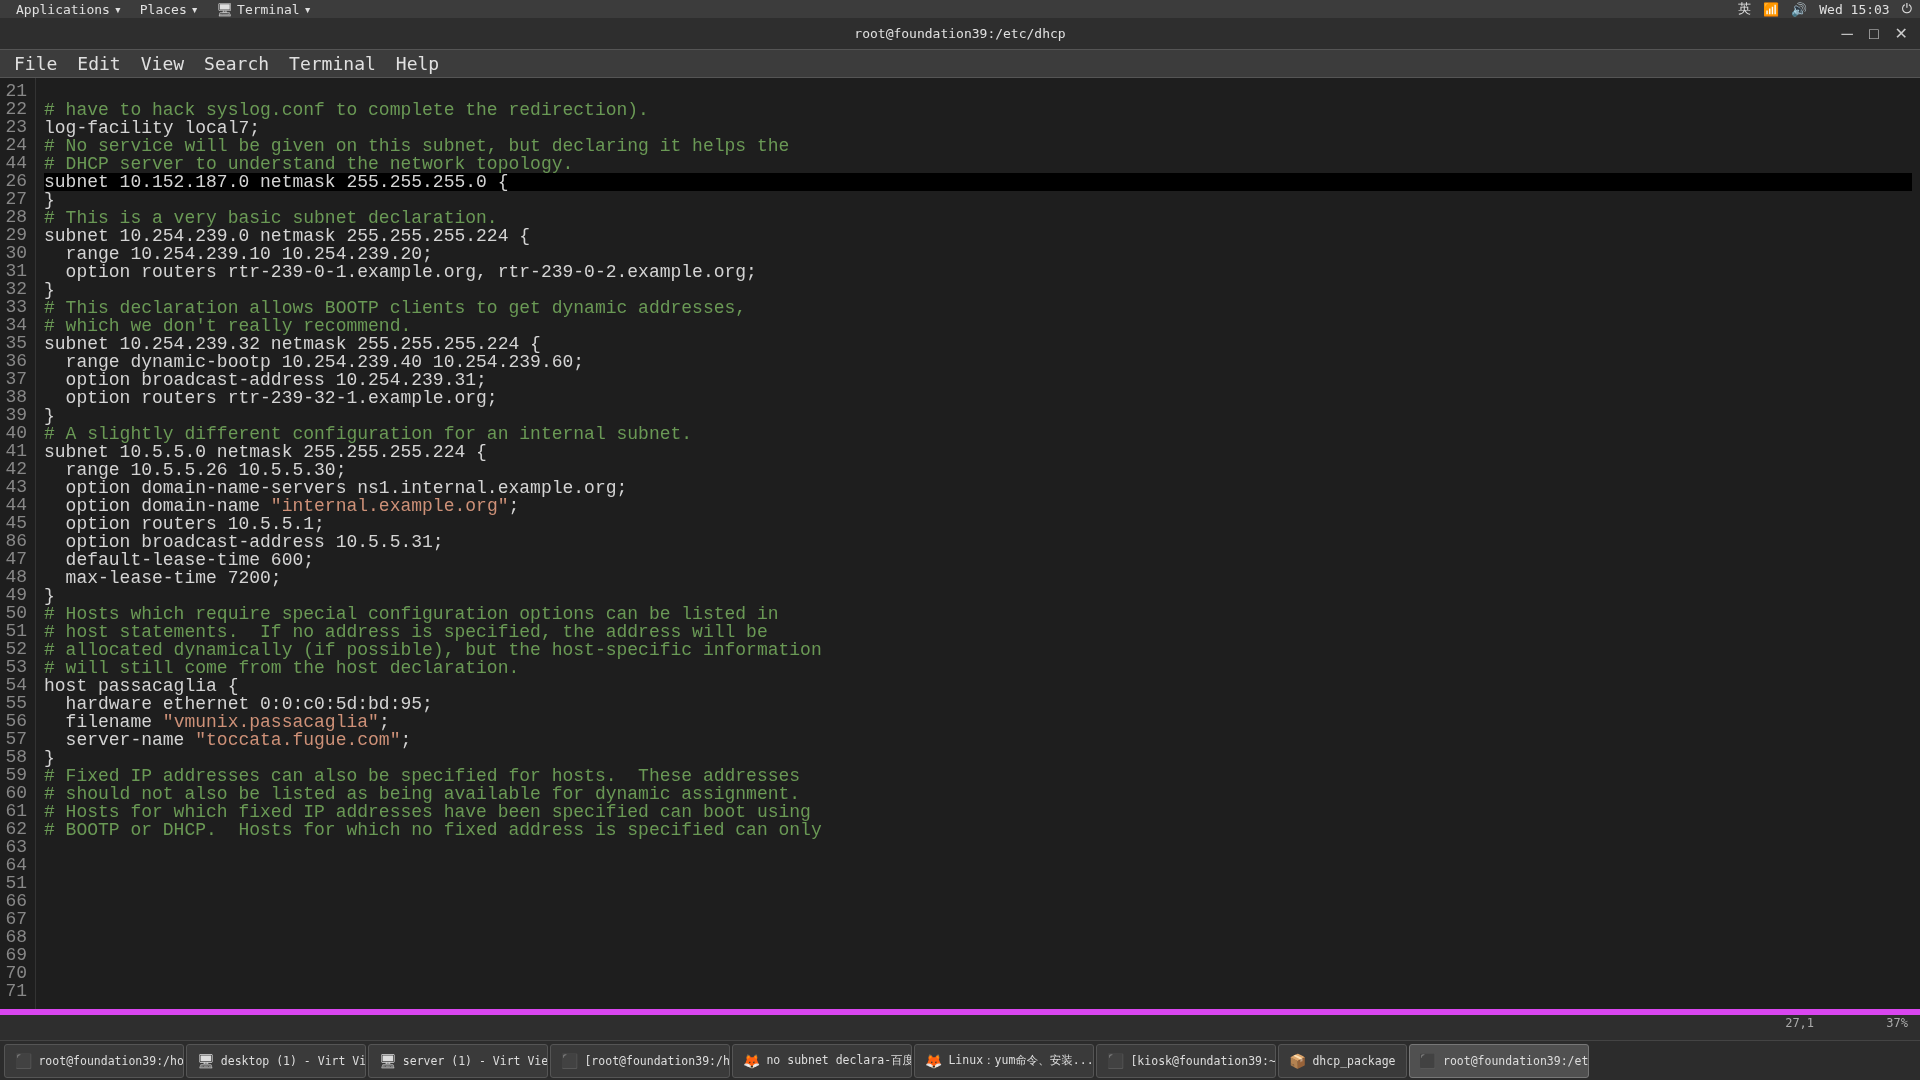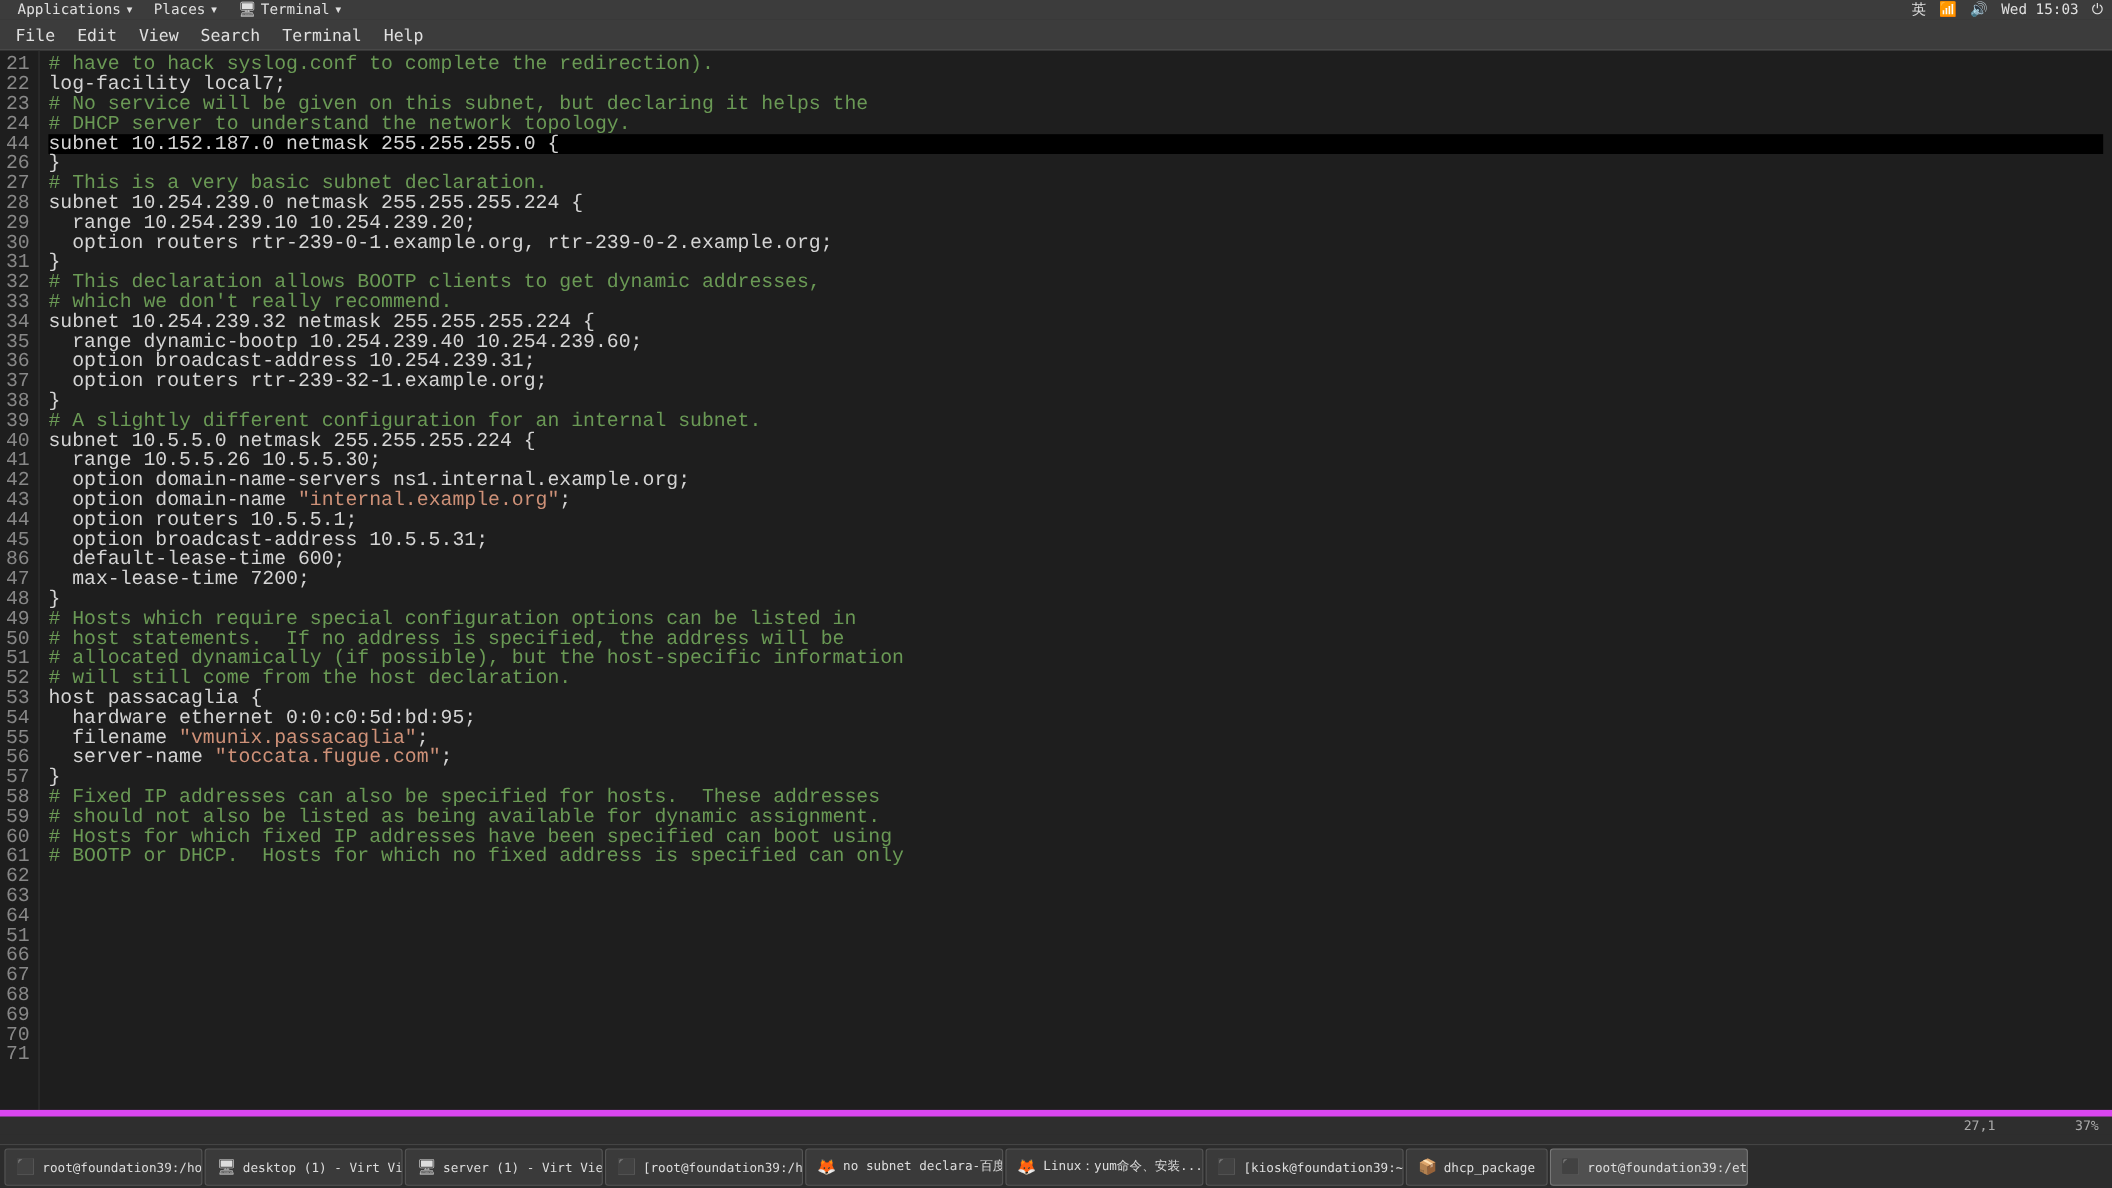--- a/index.html
+++ b/index.html
@@ -82,21 +82,21 @@
     #menubar {
       background: #3c3c3c;
       height: 28px;
       display: flex;
       align-items: center;
       padding: 0 4px;
       border-bottom: 1px solid #555;
     }
     .menu-item {
       color: #e0e0e0;
-      font-size: 15px;
+      font-size: 18px;
       padding: 2px 10px;
       cursor: pointer;
     }
 
     
     #editor {
       flex: 1;
       background: #1e1e1e;
       color: #d4d4d4;
       font-family: 'Courier New', Courier, monospace;
@@ -112,20 +112,21 @@
       text-align: right;
       min-width: 36px;
       user-select: none;
       border-right: 1px solid #333;
     }
     #code-area {
       flex: 1;
       padding: 4px 8px;
       overflow: hidden;
       white-space: pre;
+      margin-top: 19px;
     }
 
     
     #statusbar {
       background: #2e2e2e;
       height: 22px;
       display: flex;
       align-items: center;
       justify-content: flex-end;
       padding: 0 12px;
@@ -195,20 +196,28 @@
     <span>英</span>
     <span>📶</span>
     <span>🔊</span>
     <span>Wed 15:03</span>
     <span>⏻</span>
   </div>
 </div>
 
 <div id="window">
 
+  <div id="titlebar">
+    <span>root@foundation39:/etc/dhcp</span>
+    <div id="titlebar-controls">
+      <button class="title-btn">─</button>
+      <button class="title-btn">□</button>
+      <button class="title-btn">✕</button>
+    </div>
+  </div>
 
   <div id="menubar">
     <div class="menu-item">File</div>
     <div class="menu-item">Edit</div>
     <div class="menu-item">View</div>
     <div class="menu-item">Search</div>
     <div class="menu-item">Terminal</div>
     <div class="menu-item">Help</div>
   </div>
 

